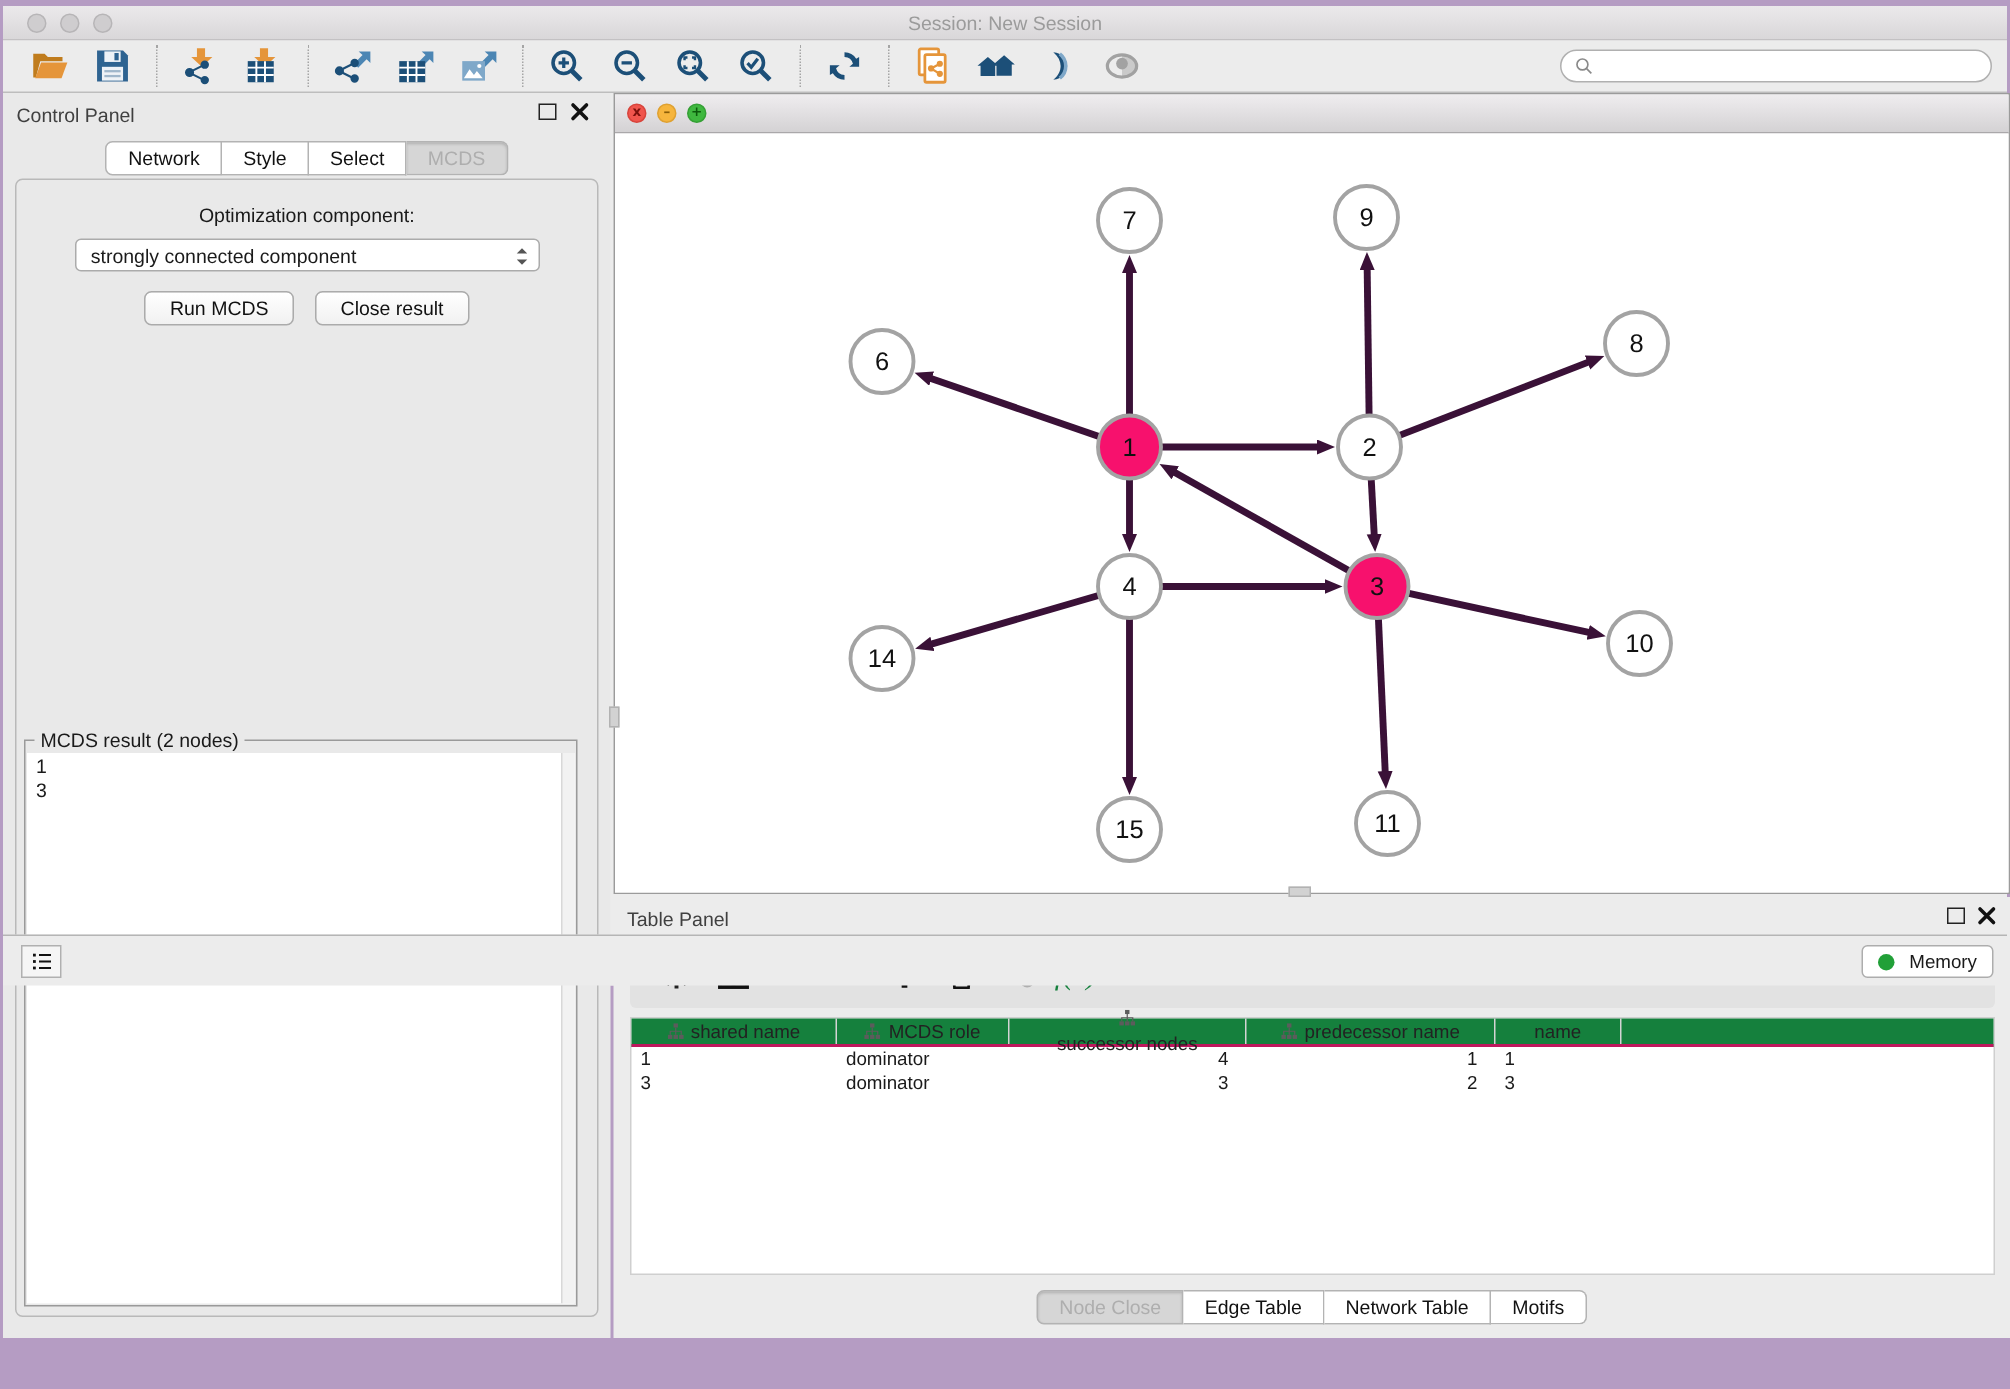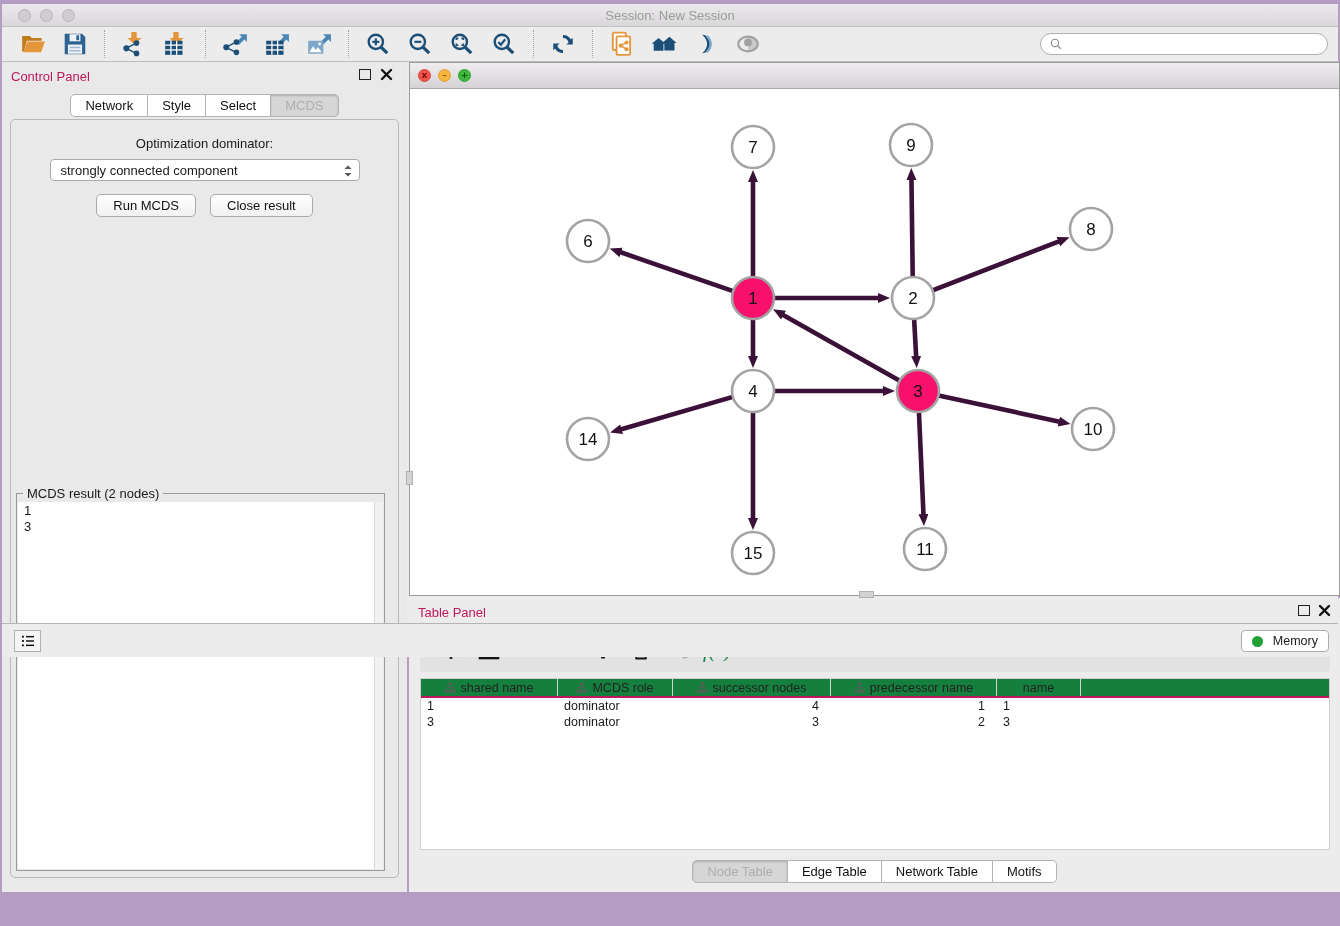--- a/index.html
+++ b/index.html
@@ -23,21 +23,21 @@
   .tbtn svg { width:26px; height:26px; }
   .tsep { width:0; height:28px; border-left:1px dotted #a5a5a5; margin:0 8px; }
   .searchbox { position:absolute; right:10px; top:6px; width:288px; height:22px; background:#fff;
     border:1px solid #b0b0b0; border-radius:12px; display:flex; align-items:center; padding:0 8px; }
   .searchbox svg { width:14px; height:14px; flex:0 0 auto; }
   .searchbox input { border:none; outline:none; background:transparent; flex:1; font-size:13px; margin-left:4px; font-family:inherit; }
 
   
   .control-panel { position:absolute; left:0; top:58px; width:405px; height:830px; background:#e9e9e9; }
   .panel-head { position:relative; height:28px; }
-  .panel-head .ph-title { position:absolute; left:9px; top:7px; font-size:13px; color:#be185d; }
+  .panel-head .ph-title { position:absolute; left:9px; top:7px; font-size:13px; color:#404040; }
   .float-btn { position:absolute; top:7px; width:12px; height:11px; border:1.5px solid #222; background:transparent; }
   .close-x { position:absolute; top:6px; width:13px; height:13px; }
   .close-x svg{ width:13px; height:13px; }
   .cp-float{ right:36px; } .cp-close{ right:14px; }
 
   
   .seg-group { display:flex; justify-content:center; }
   .seg { border:1px solid #b3b3b3; border-left:none; background:#fff; padding:3px 14px; font-size:13px; color:#111; }
   .seg:first-child { border-left:1px solid #b3b3b3; border-radius:5px 0 0 5px; }
   .seg:last-child { border-radius:0 5px 5px 0; }
@@ -291,21 +291,21 @@
             </svg>
         </span>
       </div>
       <div class="cp-tabs seg-group" id="cp-tabs">
           <span class="seg">Network</span>
           <span class="seg">Style</span>
           <span class="seg">Select</span>
           <span class="seg active">MCDS</span>
         </div>
       <div class="tabbox">
-        <div class="opt-label">Optimization dominator:</div>
+        <div class="opt-label">Optimization component:</div>
         <div class="dropdown">
           <span>strongly connected component</span>
           <svg class="stepper" width="14" height="16" viewBox="0 0 14 16">
             <path d="M3.5 6L7 2.5 10.5 6z" fill="#555"></path>
               <path d="M3.5 10L7 13.5 10.5 10z" fill="#555"></path>
           </svg>
         </div>
         <div class="btn-row">
           <button class="mac-btn">Run MCDS</button>
           <button class="mac-btn">Close result</button>
@@ -513,21 +513,21 @@
                     <rect x="4.4" y="8.6" width="3.2" height="3"></rect>
                     <rect x="8.5" y="8.6" width="3.2" height="3"></rect>
                   </g>
                   <g stroke="#5c5c5c" stroke-width="0.9" fill="none">
                     <path d="M6 3.3V6M2 8.6V6h8v2.6M6 6v2.6"></path>
                   </g>
                 </svg>
               </span>
               <span>MCDS role</span>
             </div>
-            <div class="th" style="width: 158px;">
+            <div class="th" style="width: 158px; flex-direction: column;">
               <span style="display: flex;">
                 <svg viewBox="0 0 12 12">
                   <g fill="#5c5c5c">
                     <rect x="4.4" y="0.3" width="3.2" height="3"></rect>
                     <rect x="0.3" y="8.6" width="3.2" height="3"></rect>
                     <rect x="4.4" y="8.6" width="3.2" height="3"></rect>
                     <rect x="8.5" y="8.6" width="3.2" height="3"></rect>
                   </g>
                   <g stroke="#5c5c5c" stroke-width="0.9" fill="none">
                     <path d="M6 3.3V6M2 8.6V6h8v2.6M6 6v2.6"></path>
@@ -567,21 +567,21 @@
             <div class="trow">
               <div class="td" style="width: 137px;">3</div>
               <div class="td" style="width: 115px;">dominator</div>
               <div class="td right" style="width: 158px;">3</div>
               <div class="td right" style="width: 166px;">2</div>
               <div class="td" style="width: 84px;">3</div>
             </div>
           </div>
       </div>
       <div class="tp-tabs seg-group" id="tp-tabs">
-          <span class="seg active">Node Table</span>
+          <span class="seg active">Node Close</span>
           <span class="seg">Edge Table</span>
           <span class="seg">Network Table</span>
           <span class="seg">Motifs</span>
         </div>
     </div>
 
     <div class="statusbar">
       <div class="hist-btn">
         <svg viewBox="0 0 24 24">
           <g stroke="#111" stroke-width="2.2">

